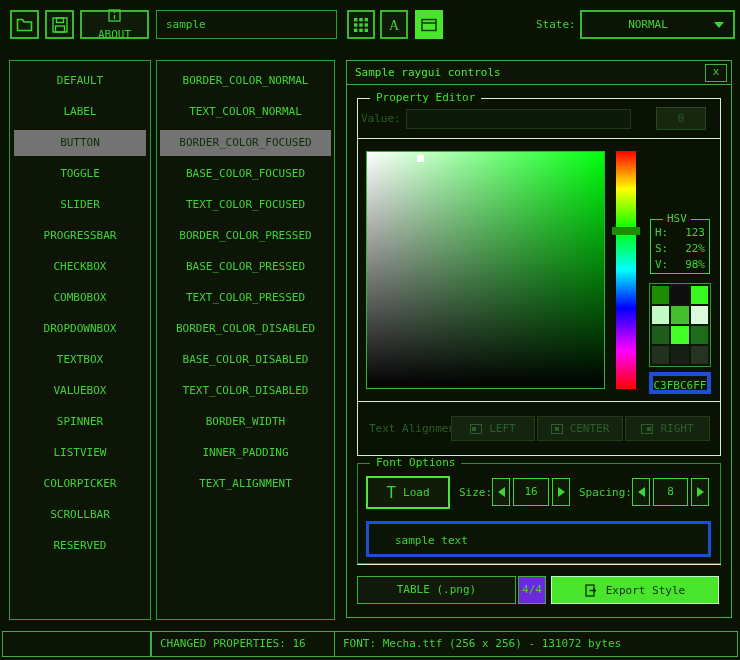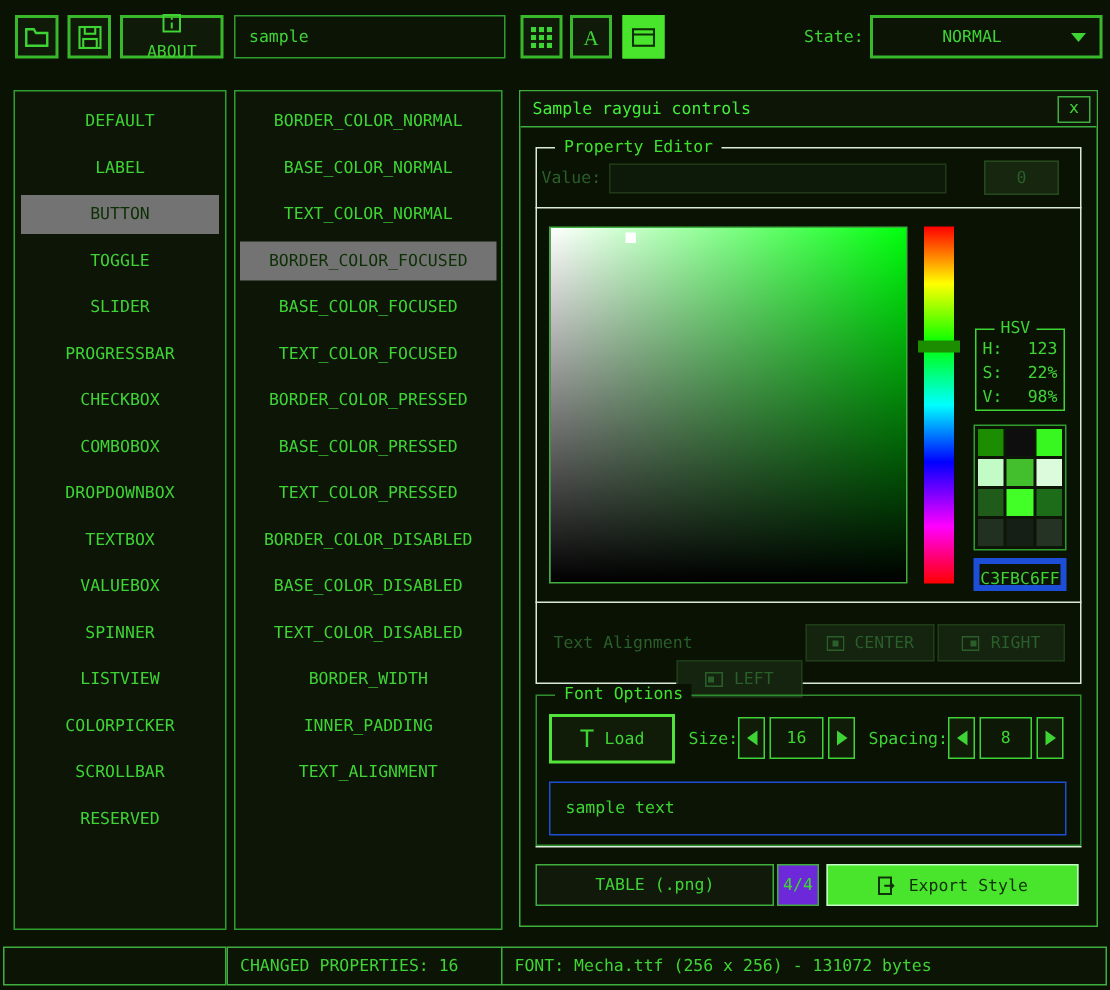--- a/index.html
+++ b/index.html
@@ -55,21 +55,21 @@
   .align-btn{background:#15240f;border:1px solid #1f3d17;color:#2a5e2a;display:flex;align-items:center;
              justify-content:center;gap:7px;cursor:pointer;}
 
   .load-btn{background:#101b08;border:2px solid #52e43a;color:#3fd435;display:flex;align-items:center;
             justify-content:center;gap:7px;cursor:pointer;}
   .load-btn .bigT{font-size:16px;}
   .spin-arrow{background:#101b08;border:1px solid #3fd435;display:flex;align-items:center;justify-content:center;cursor:pointer;}
   .tri-l{width:0;height:0;border:5px solid transparent;border-right:7px solid #3fd435;border-left:0;}
   .tri-r{width:0;height:0;border:5px solid transparent;border-left:7px solid #3fd435;border-right:0;}
   .numbox{background:#0e1807;border:1px solid #3fd435;text-align:center;line-height:26px;color:#3fd435;}
-  .sampletext{background:#0c1405;border:1px solid #1d4ed8;line-height:34px;padding-left:10px;color:#3fd435;cursor:text;}
+  .sampletext{background:#0c1405;border:3px solid #1d4ed8;line-height:34px;padding-left:26px;color:#3fd435;cursor:text;}
 
   .table-btn{background:#10190a;border:1px solid #3fae3f;text-align:center;line-height:26px;cursor:pointer;}
   .pages-box{background:#6d28d9;border:1px solid #3fae3f;text-align:center;line-height:26px;}
   .export-btn{background:#49e52c;border:1px solid #c3fbc6;color:#10300a;display:flex;align-items:center;
               justify-content:center;gap:8px;cursor:pointer;}
 
   .status-seg{top:631px;height:26px;background:#0c1405;border:1px solid #3fae3f;line-height:24px;padding-left:8px;white-space:nowrap;}
   svg{display:block;}
 </style>
 </head>
@@ -174,21 +174,20 @@
 
       <div class="list-item"><span>SCROLLBAR</span></div>
 
       <div class="list-item"><span>RESERVED</span></div>
     </div>
 
   <div class="abs panelbox" style="left:156px;top:60px;width:179px;height:560px;">
 
       <div class="list-item" style="margin:0 3px 5px 3px;"><span>BORDER_COLOR_NORMAL</span></div>
 
-      <div class="list-item" style="margin:0 3px 5px 3px;"><span>BASE_COLOR_NORMAL</span></div>
 
       <div class="list-item" style="margin:0 3px 5px 3px;"><span>TEXT_COLOR_NORMAL</span></div>
 
       <div class="list-item selected" style="margin:0 3px 5px 3px;"><span>BORDER_COLOR_FOCUSED</span></div>
 
       <div class="list-item" style="margin:0 3px 5px 3px;"><span>BASE_COLOR_FOCUSED</span></div>
 
       <div class="list-item" style="margin:0 3px 5px 3px;"><span>TEXT_COLOR_FOCUSED</span></div>
 
       <div class="list-item" style="margin:0 3px 5px 3px;"><span>BORDER_COLOR_PRESSED</span></div>
@@ -266,21 +265,21 @@
         <div class="swatch" style="background: rgb(33, 48, 33);"></div>
         <div class="swatch" style="background: rgb(22, 31, 22);"></div>
         <div class="swatch" style="background: rgb(36, 51, 36);"></div>
       </div>
 
     <div class="abs hexbox" style="left:302px;top:311px;width:62px;height:22px;">C3FBC6FF</div>
 
     <div class="abs hline" style="left:10px;top:340px;width:364px;"></div>
 
     <span class="abs dim" style="left:22px;top:361px;">Text Alignment</span>
-    <div class="abs align-btn" style="left:104px;top:355px;width:84px;height:25px;margin-top:24px;">
+    <div class="abs align-btn" style="left:104px;top:355px;width:84px;height:25px;">
       <span>
         <svg width="12" height="10" viewBox="0 0 12 10">
             <rect x="0.5" y="0.5" width="11" height="9" fill="none" stroke="#2a5e2a"></rect>
             <rect x="2" y="3" width="4" height="4" fill="#2a5e2a"></rect>
           </svg>
       </span>
       <span>LEFT</span>
     </div>
     <div class="abs align-btn" style="left:190px;top:355px;width:86px;height:25px;">
       <span>

